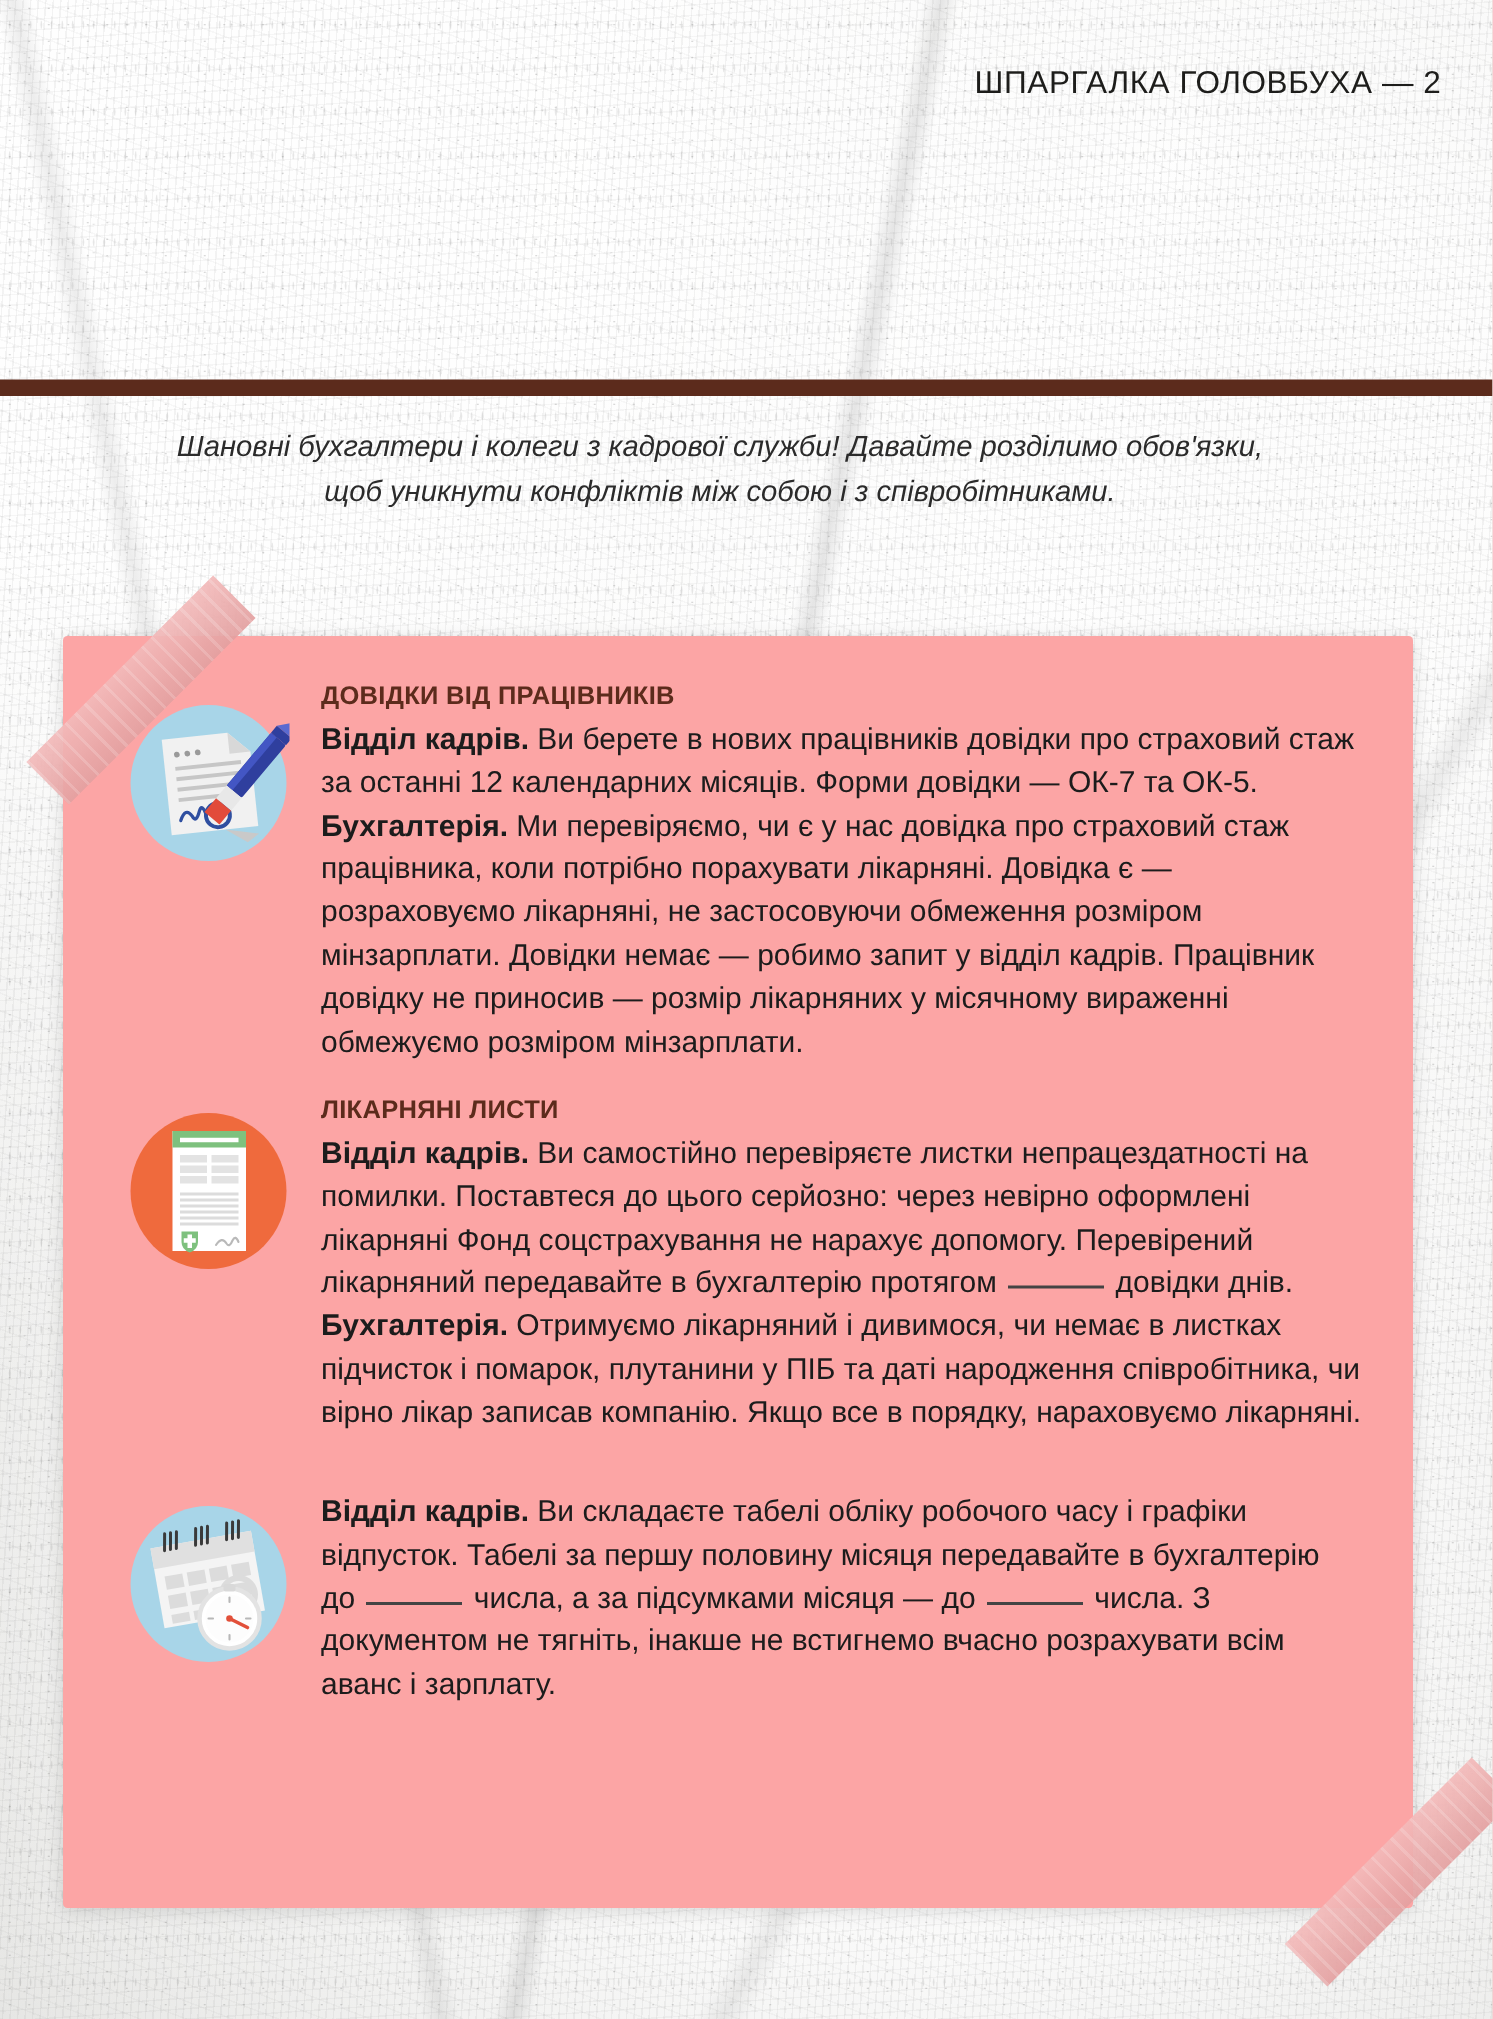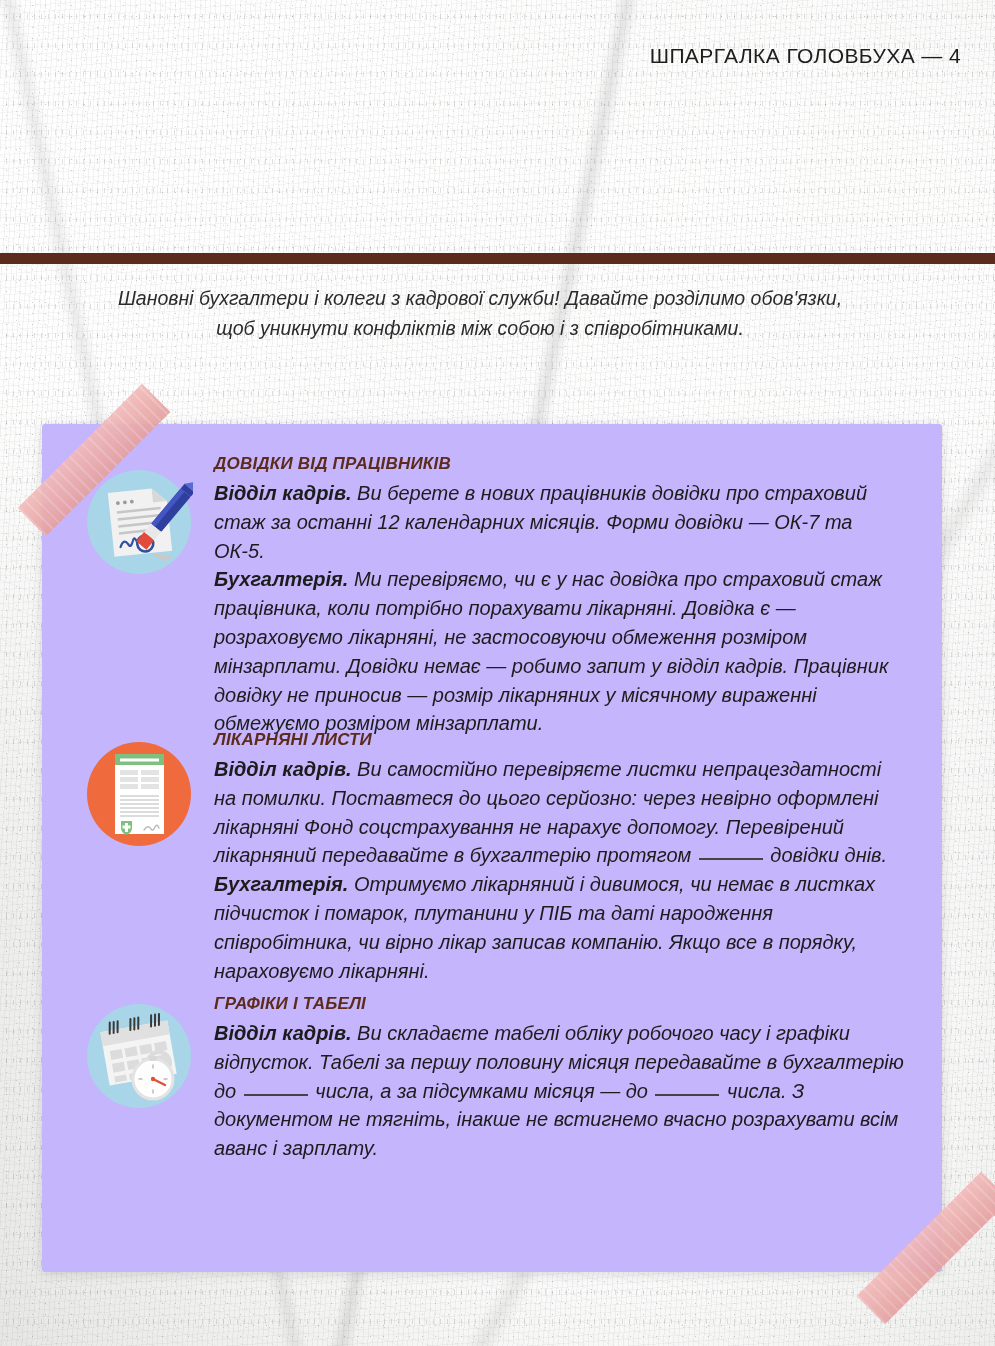--- a/index.html
+++ b/index.html
@@ -140,25 +140,24 @@
     transform-origin: center;
   }
 
   
   .card {
     position: absolute;
     left: 42px;
     top: 424px;
     width: 900px;
     height: 848px;
-    background: #c4b5fd;
+    background: #fca5a5;
     border-radius: 3px;
     box-shadow: 0 2px 12px rgba(0,0,0,.13);
     z-index: 5;
-    font-style: italic;
   }
 
   .section {
     position: absolute;
     display: flex;
     align-items: flex-start;
   }
   .sec1 { left: 36px; top: 30px;  width: 830px; }
   .sec2 { left: 36px; top: 306px; width: 830px; }
   .sec3 { left: 36px; top: 570px; width: 830px; }
@@ -201,21 +200,21 @@
   
   .badge { width: 108px; height: 108px; display: block; }
 </style>
 </head>
 <body>
 
 <div id="page"></div>
 
 <div class="layer">
 
-  <div class="kicker">ШПАРГАЛКА ГОЛОВБУХА — 4</div>
+  <div class="kicker">ШПАРГАЛКА ГОЛОВБУХА — 2</div>
 
   <div class="title">
   </div>
 
   <div class="rule"></div>
 
   <div class="subtitle">
     <span class="line">Шановні бухгалтери і колеги з кадрової служби! Давайте розділимо обов'язки,</span>
     <span class="line">щоб уникнути конфліктів між собою і з співробітниками.</span>
   </div>
@@ -348,21 +347,20 @@
             <line x1="82" y1="77" x2="79" y2="77"></line>
             <line x1="68" y1="91" x2="68" y2="88"></line>
             <line x1="54" y1="77" x2="57" y2="77"></line>
           </g>
           <line x1="68" y1="77" x2="80" y2="83" stroke="#e2503a" stroke-width="2.4" stroke-linecap="round"></line>
           <circle cx="68" cy="77" r="2.2" fill="#e2503a"></circle>
           <rect x="64" y="54" width="8" height="5" rx="1.5" fill="#d9d9d9"></rect>
         </svg>
       </div>
       <div class="body-col">
-        <div class="sec-head">ГРАФІКИ І ТАБЕЛІ</div>
         <div class="sec-body">
           <span class="para">
             <span class="lead">Відділ кадрів.</span><span> Ви складаєте табелі обліку робочого часу і графіки відпусток. Табелі за першу половину місяця передавайте в бухгалтерію до </span><span class="blank"></span><span> числа, а за підсумками місяця — до </span><span class="blank"></span><span> числа. З документом не тягніть, інакше не встигнемо вчасно розрахувати всім аванс і зарплату.</span>
           </span>
         </div>
       </div>
     </div>
 
   </div>
 

